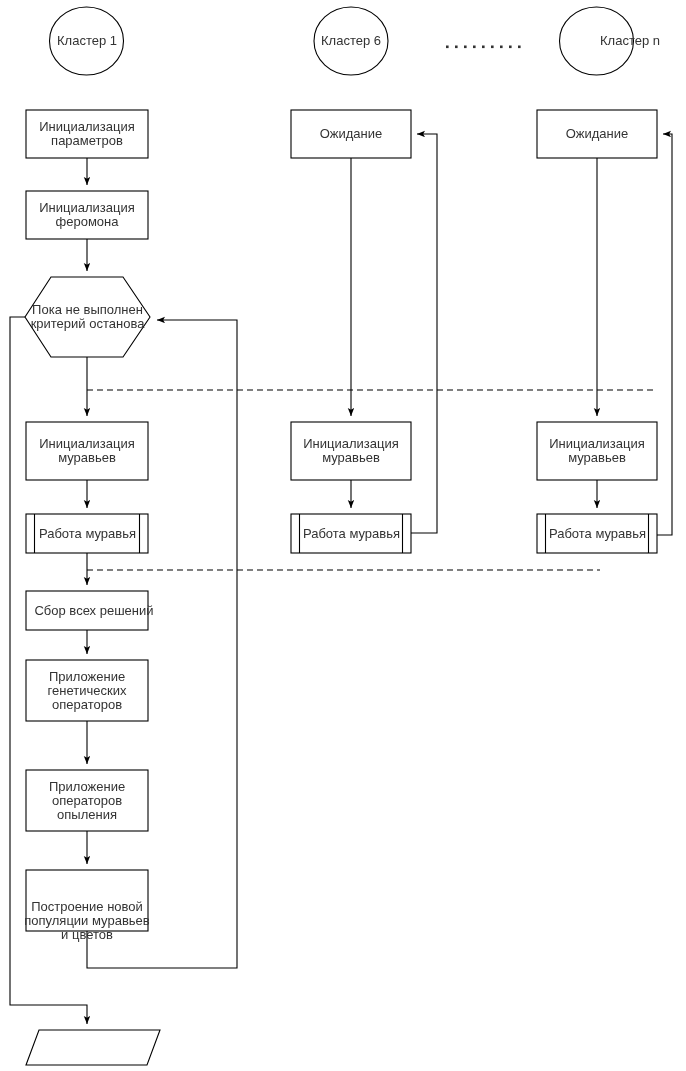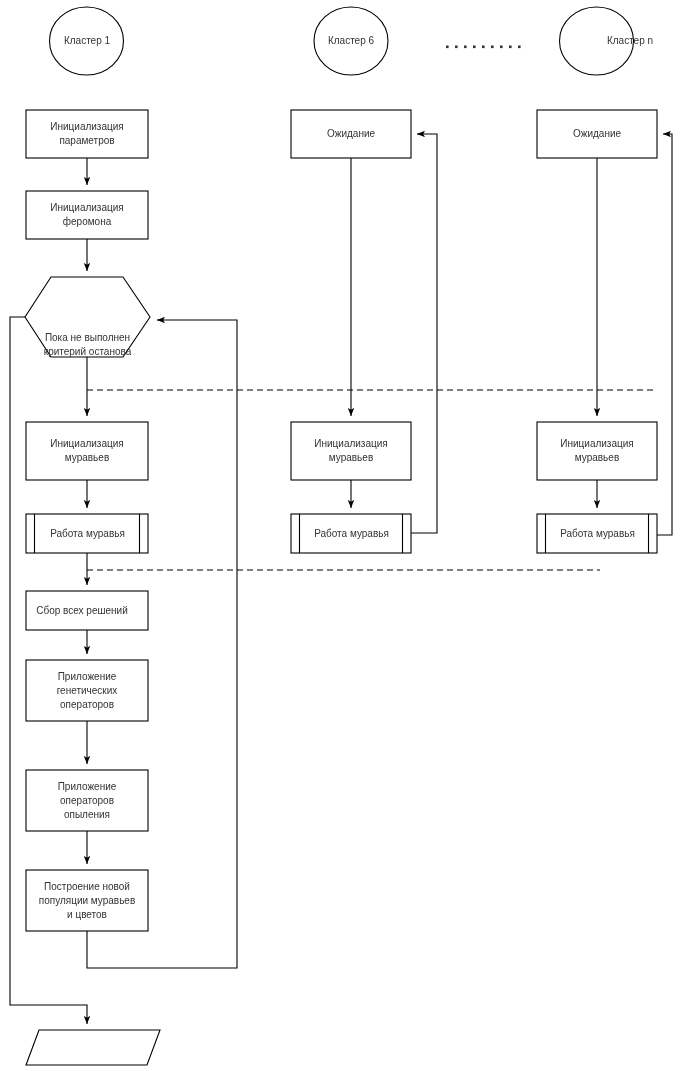--- a/index.html
+++ b/index.html
@@ -24,21 +24,21 @@
     width: 686px;
     height: 1071px;
   }
   .node-label {
     position: absolute;
     display: flex;
     align-items: center;
     justify-content: center;
     text-align: center;
     color: #333333;
-    font-size: 10px;
+    font-size: 13px;
     line-height: 14px;
     font-family: "Liberation Sans", sans-serif;
     white-space: pre-line;
     pointer-events: none;
   }
   .shape-hit {
     position: absolute;
   }
 </style>
 </head>
@@ -130,33 +130,33 @@
   </svg>
 
   <div class="node-label" style="left:50px; top:27px; width:74px; height:28px;">Кластер 1</div>
   <div class="node-label" style="left:314px; top:27px; width:74px; height:28px;">Кластер 6</div>
   <div class="node-label" style="left:593px; top:27px; width:74px; height:28px;">Кластер n</div>
 
   <div class="node-label" style="left:26px; top:110px; width:122px; height:48px;">Инициализация
 параметров</div>
   <div class="node-label" style="left:26px; top:191px; width:122px; height:48px;">Инициализация
 феромона</div>
-  <div class="node-label" style="left:20px; top:297px; width:135px; height:40px;margin-top:28px;">Пока не выполнен
+  <div class="node-label" style="left:20px; top:297px; width:135px; height:40px;">Пока не выполнен
 критерий останова</div>
   <div class="node-label" style="left:26px; top:422px; width:122px; height:58px;">Инициализация
 муравьев</div>
   <div class="node-label" style="left:35px; top:514px; width:105px; height:39px;">Работа муравья</div>
-  <div class="node-label" style="left:14px; top:591px; width:136px; height:39px;">Сбор всех решений</div>
+  <div class="node-label" style="left:26px; top:591px; width:136px; height:39px;">Сбор всех решений</div>
   <div class="node-label" style="left:26px; top:660px; width:122px; height:61px;">Приложение
 генетических
 операторов</div>
   <div class="node-label" style="left:26px; top:770px; width:122px; height:61px;">Приложение
 операторов
 опыления</div>
-  <div class="node-label" style="left:24px; top:870px; width:126px; height:61px;">Построение новой
+  <div class="node-label" style="left:24px; top:890px; width:126px; height:61px;">Построение новой
 популяции муравьев
 и цветов</div>
 
   <div class="node-label" style="left:291px; top:110px; width:120px; height:48px;">Ожидание</div>
   <div class="node-label" style="left:291px; top:422px; width:120px; height:58px;">Инициализация
 муравьев</div>
   <div class="node-label" style="left:300px; top:514px; width:103px; height:39px;">Работа муравья</div>
 
   <div class="node-label" style="left:537px; top:110px; width:120px; height:48px;">Ожидание</div>
   <div class="node-label" style="left:537px; top:422px; width:120px; height:58px;">Инициализация

